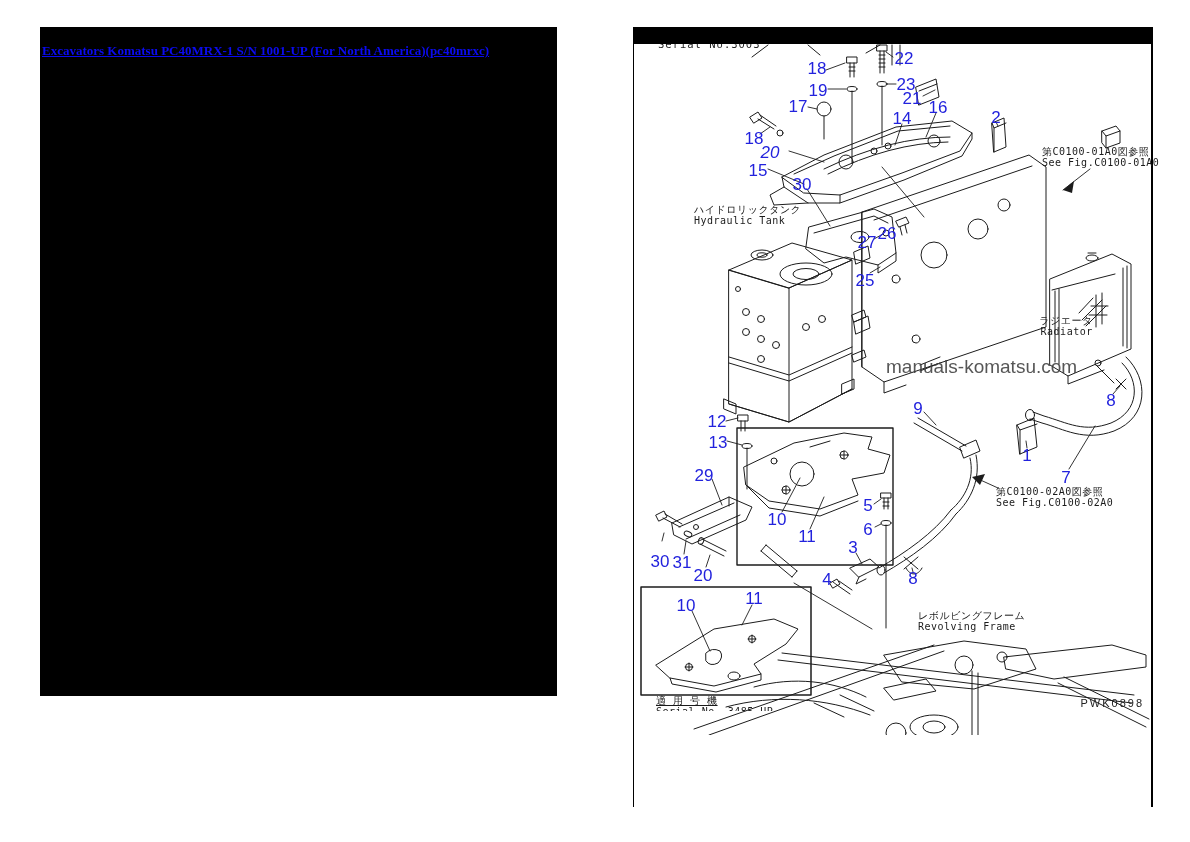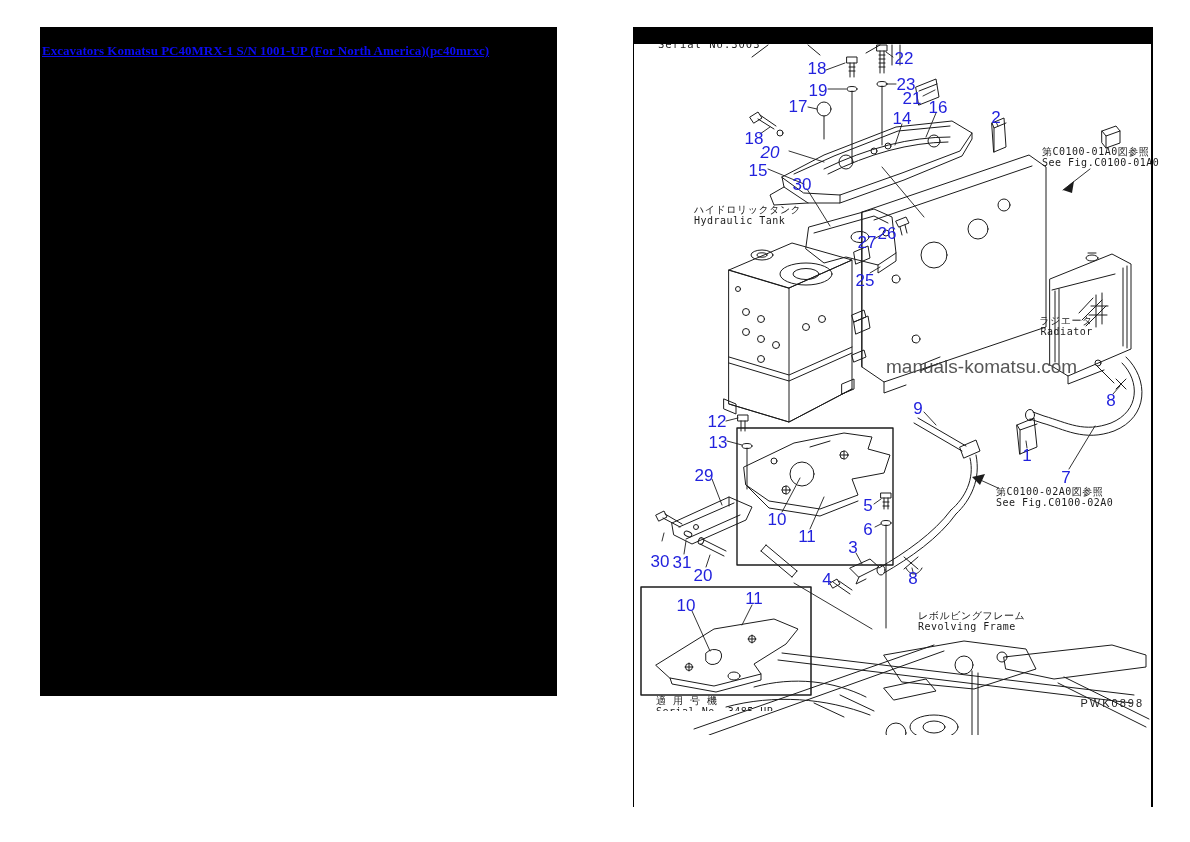--- a/index.html
+++ b/index.html
@@ -19,21 +19,21 @@
 
   .serial-top{position:absolute;left:24px;top:11px;z-index:2;white-space:nowrap;
     font-family:"DejaVu Sans Mono",monospace;font-size:10.5px;letter-spacing:1px;color:#222;}
 
   .callout-layer,.label-layer{position:absolute;inset:0;z-index:5;pointer-events:none;}
   .callout{position:absolute;transform:translate(-50%,-50%);
     font-family:"Liberation Sans",sans-serif;font-size:17px;line-height:17px;}
   .part-label{position:absolute;white-space:nowrap;color:#1a1a1a;
     font-family:"DejaVu Sans Mono",monospace;font-size:10px;line-height:11px;letter-spacing:.5px;}
   .part-label.center{transform:translateX(-50%);text-align:right;}
-  .part-label.clipped{height:16px;overflow:hidden;}
+  .part-label.clipped{height:16px;overflow:hidden;text-decoration:underline;}
 
   .watermark{position:absolute;left:252px;top:329px;z-index:4;white-space:nowrap;
     font-family:"Liberation Sans",sans-serif;font-size:19px;color:#3f3f3f;opacity:.88;}
   .drawing-code{position:absolute;left:430px;top:670px;width:80px;text-align:right;z-index:4;
     font-family:Liberation Sans, sans-serif;font-size:11px;letter-spacing:2px;color:#222;}
 </style>
 </head>
 <body>
 
 <div class="left-panel">

